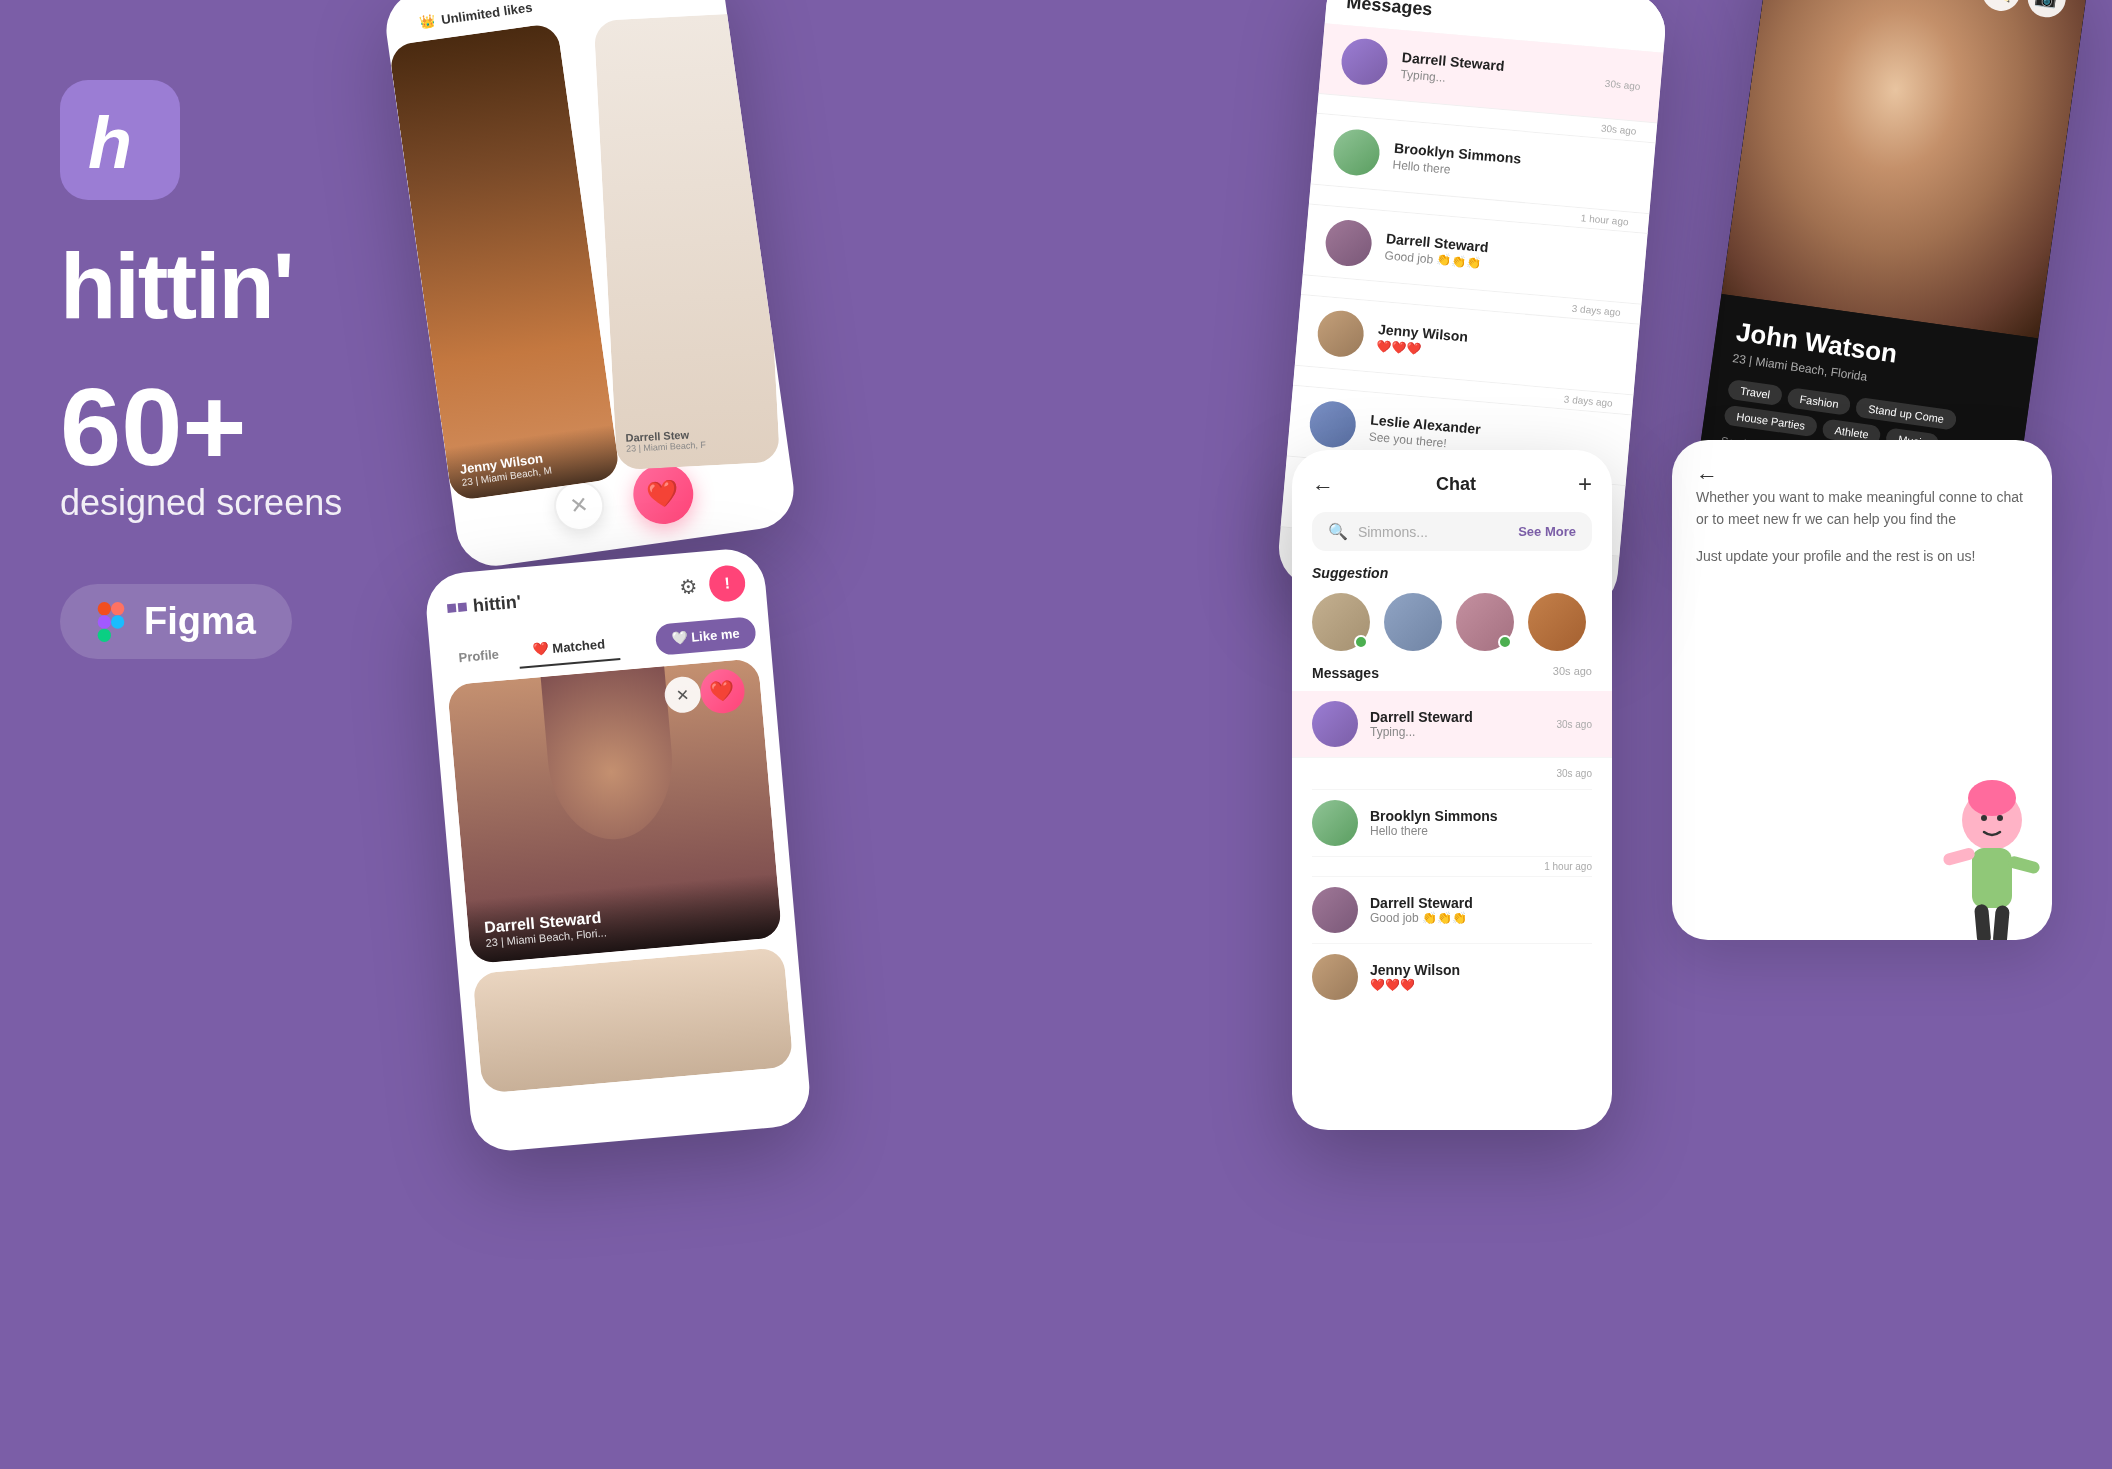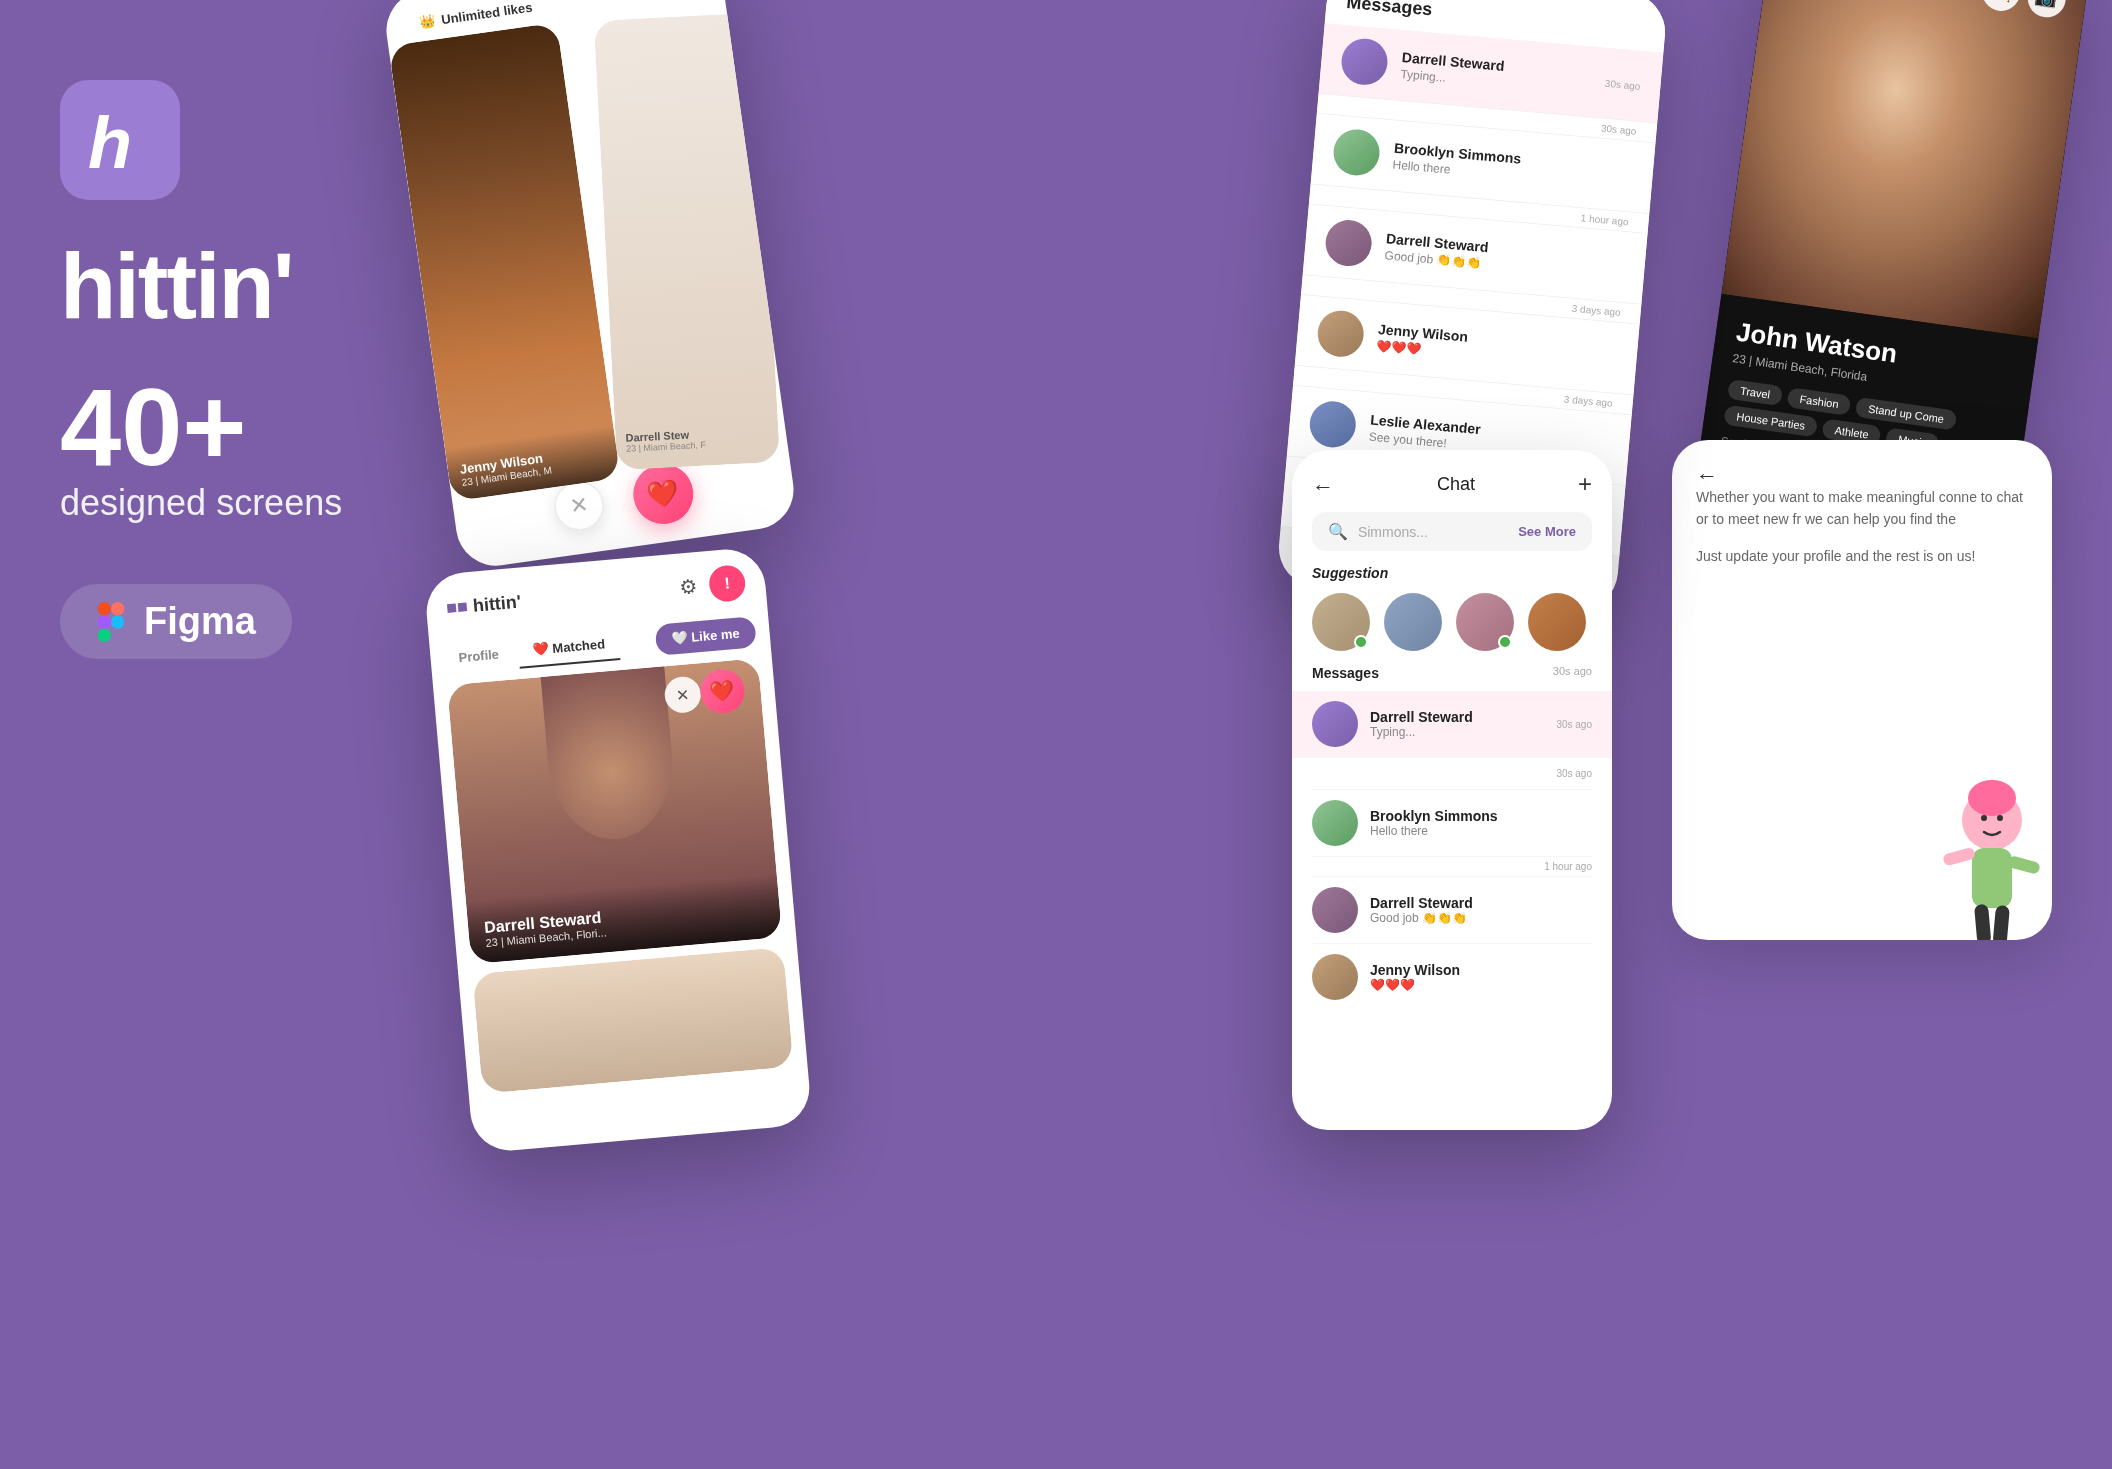--- a/index.html
+++ b/index.html
@@ -468,21 +468,21 @@
   <div class="app-icon">
 
     <svg width="80" height="80" viewBox="0 0 80 80" fill="none" xmlns="http://www.w3.org/2000/svg">
       <text x="8" y="68" font-size="72" font-weight="900" font-style="italic" fill="white" font-family="Arial">h</text>
 
     </svg>
   </div>
   <div class="app-title">
     <span>hittin'</span><br>
   </div>
-  <div class="screen-count">40+</div>
+  <div class="screen-count">60+</div>
   <div class="screen-label">designed screens</div>
   <div class="figma-badge">
     <svg class="figma-logo" viewBox="0 0 38 57" fill="none" xmlns="http://www.w3.org/2000/svg">
       <rect x="0" y="0" width="19" height="19" rx="9.5" fill="#F24E1E"></rect>
       <rect x="19" y="0" width="19" height="19" rx="9.5" fill="#FF7262"></rect>
       <rect x="0" y="19" width="19" height="19" rx="9.5" fill="#A259FF"></rect>
       <rect x="0" y="38" width="19" height="19" rx="9.5" fill="#0ACF83"></rect>
       <circle cx="28.5" cy="28.5" r="9.5" fill="#1ABCFE"></circle>
     </svg>
     <span class="figma-label">Figma</span>
@@ -637,21 +637,21 @@
 
     <div style="position:absolute;top:290px;left:14px;right:14px;height:120px;background:linear-gradient(180deg,#e8d5c0 0%,#d0b8a0 100%);border-radius:24px;overflow:hidden;z-index:1;">
       <div style="width:100%;height:100%;background:linear-gradient(180deg,#ead5c0 0%,#c8b098 100%);"></div>
     </div>
   </div>
 </div>
 
 <div class="phone phone-chat">
   <div class="chat-header">
     <span style="font-size:22px;color:#333;">←</span>
-    <span style="font-size:18px;font-weight:400;color:#222;">Chat</span>
+    <span style="font-size:18px;font-weight:700;color:#222;">Chat</span>
     <span style="font-size:24px;color:#333;">+</span>
   </div>
   <div class="chat-search">
     <span style="font-size:16px;color:#aaa;">🔍</span>
     <span style="font-size:14px;color:#aaa;">Simmons...</span>
     <span style="flex:1;"></span>
     <span style="font-size:13px;color:#7B5EA7;font-weight:600;">See More</span>
   </div>
 
   <div style="padding:0 20px 14px;font-style:italic;">

